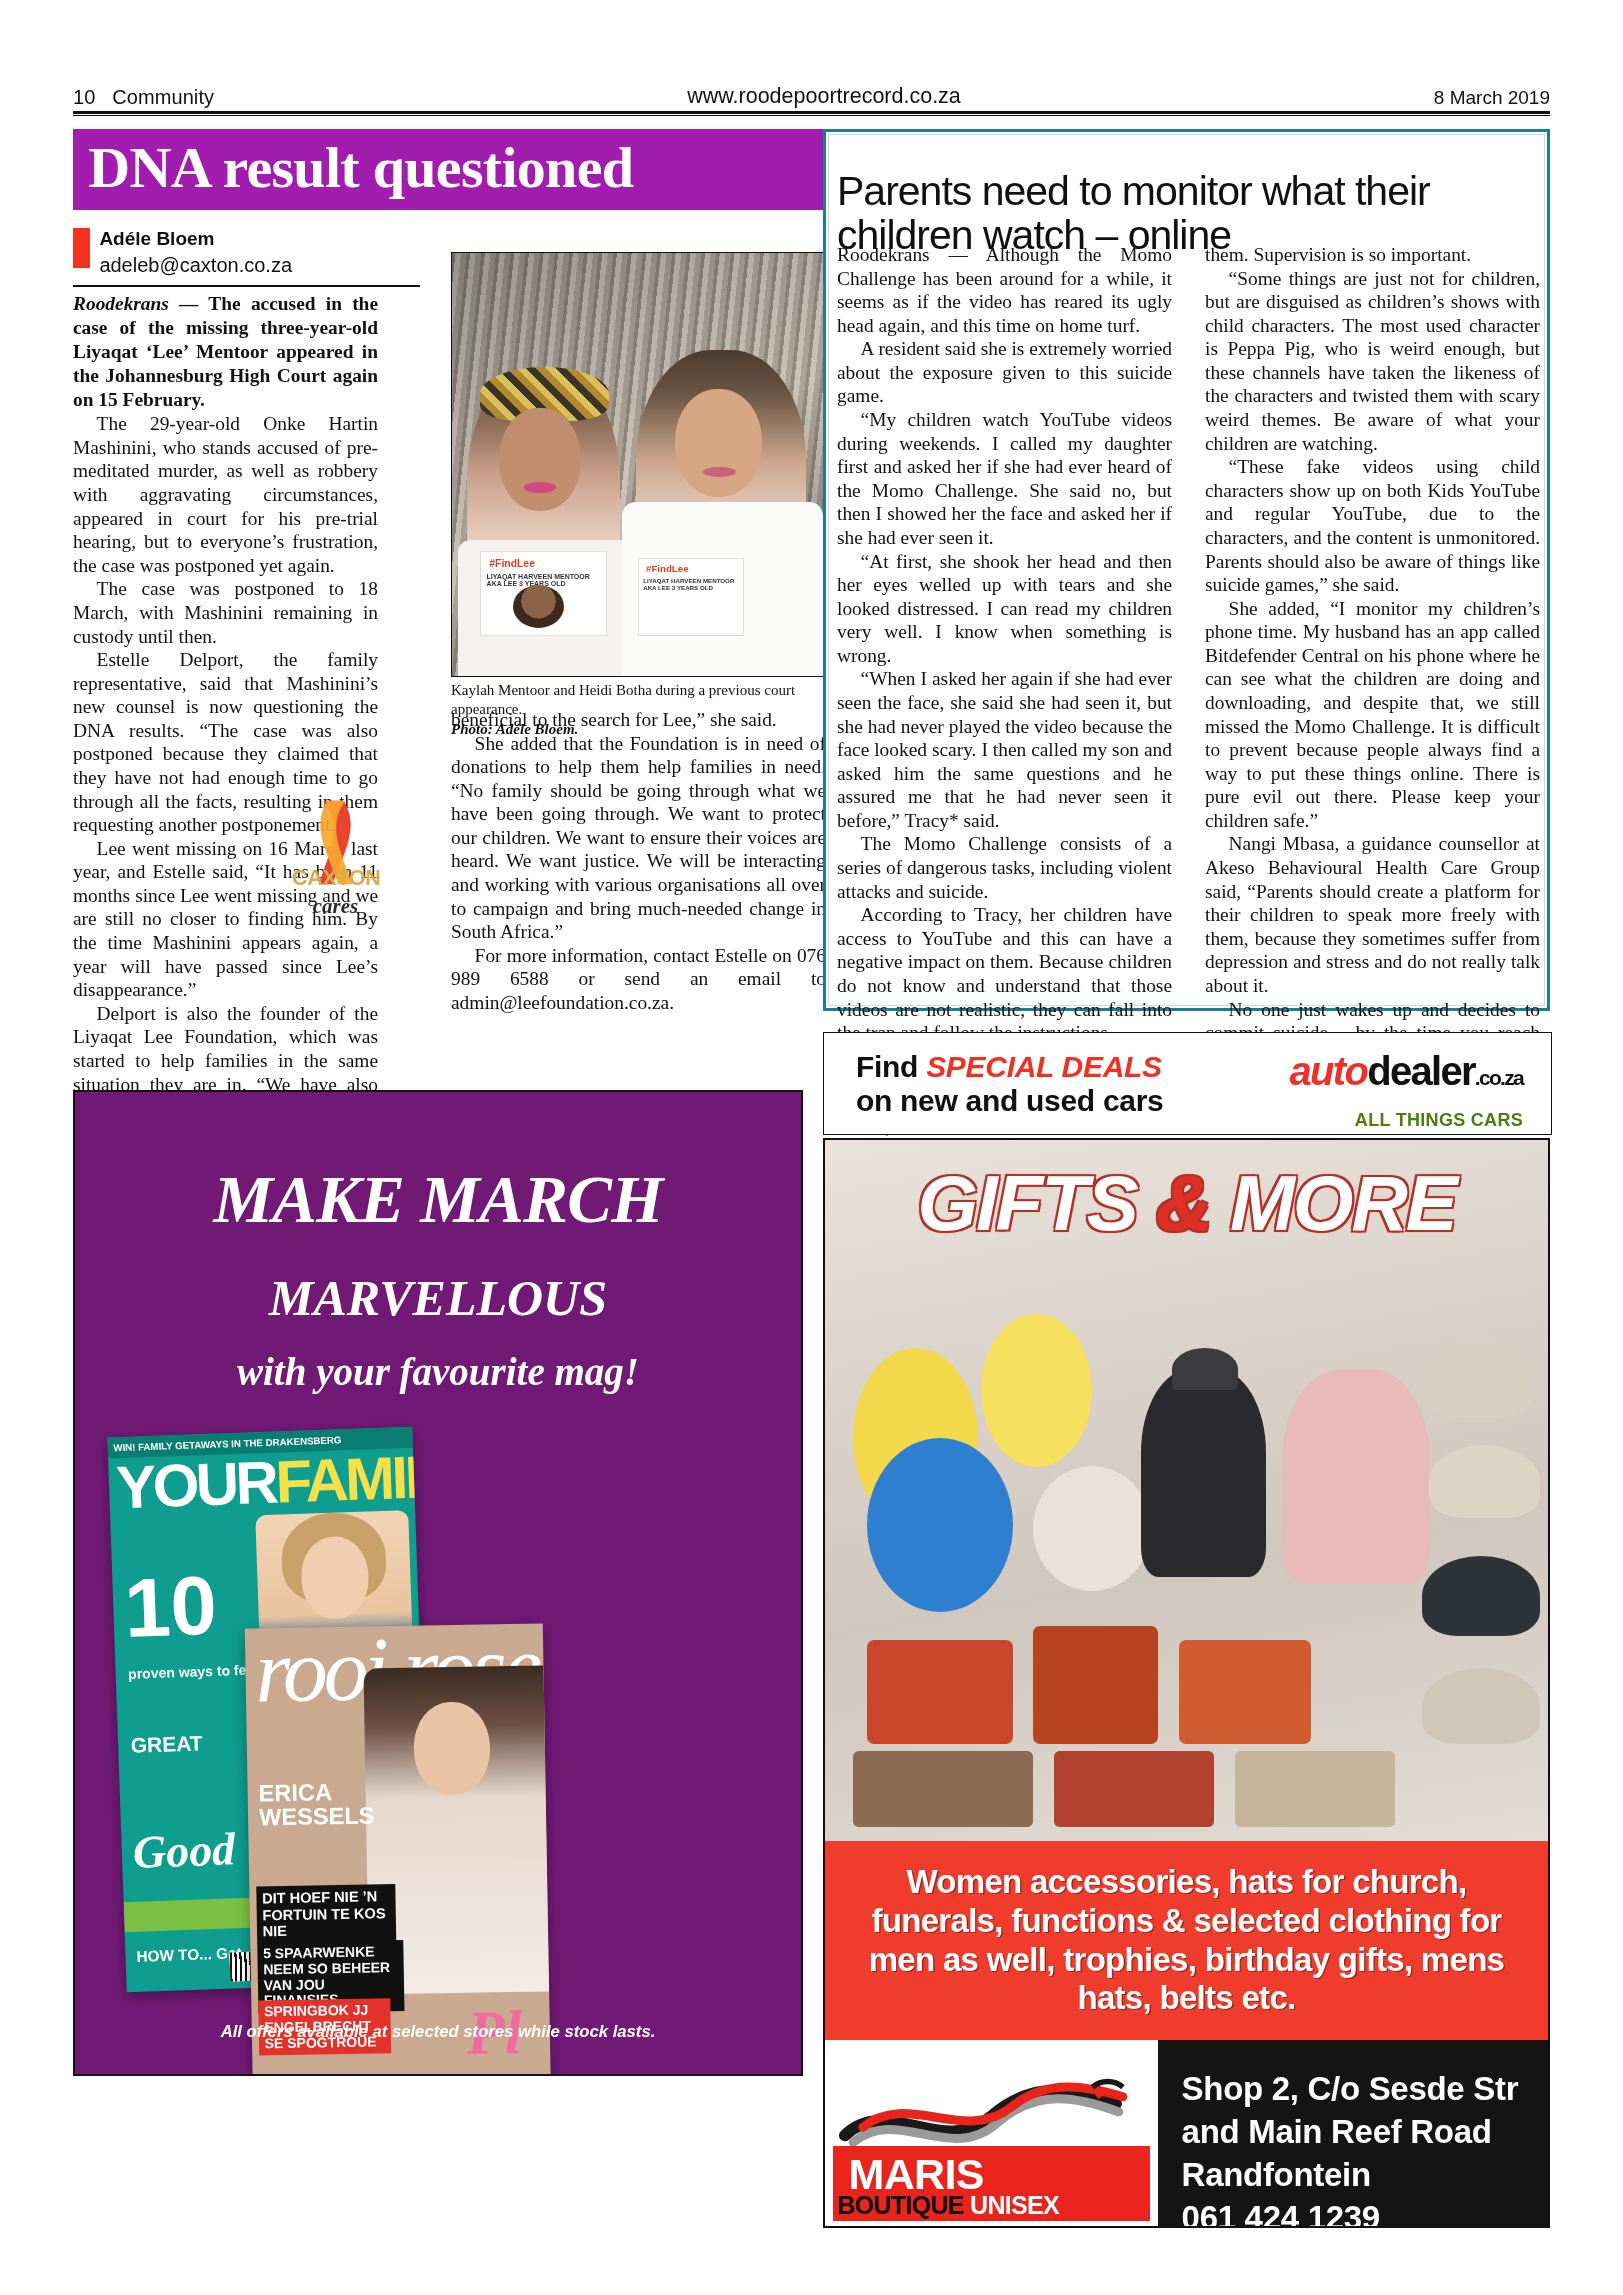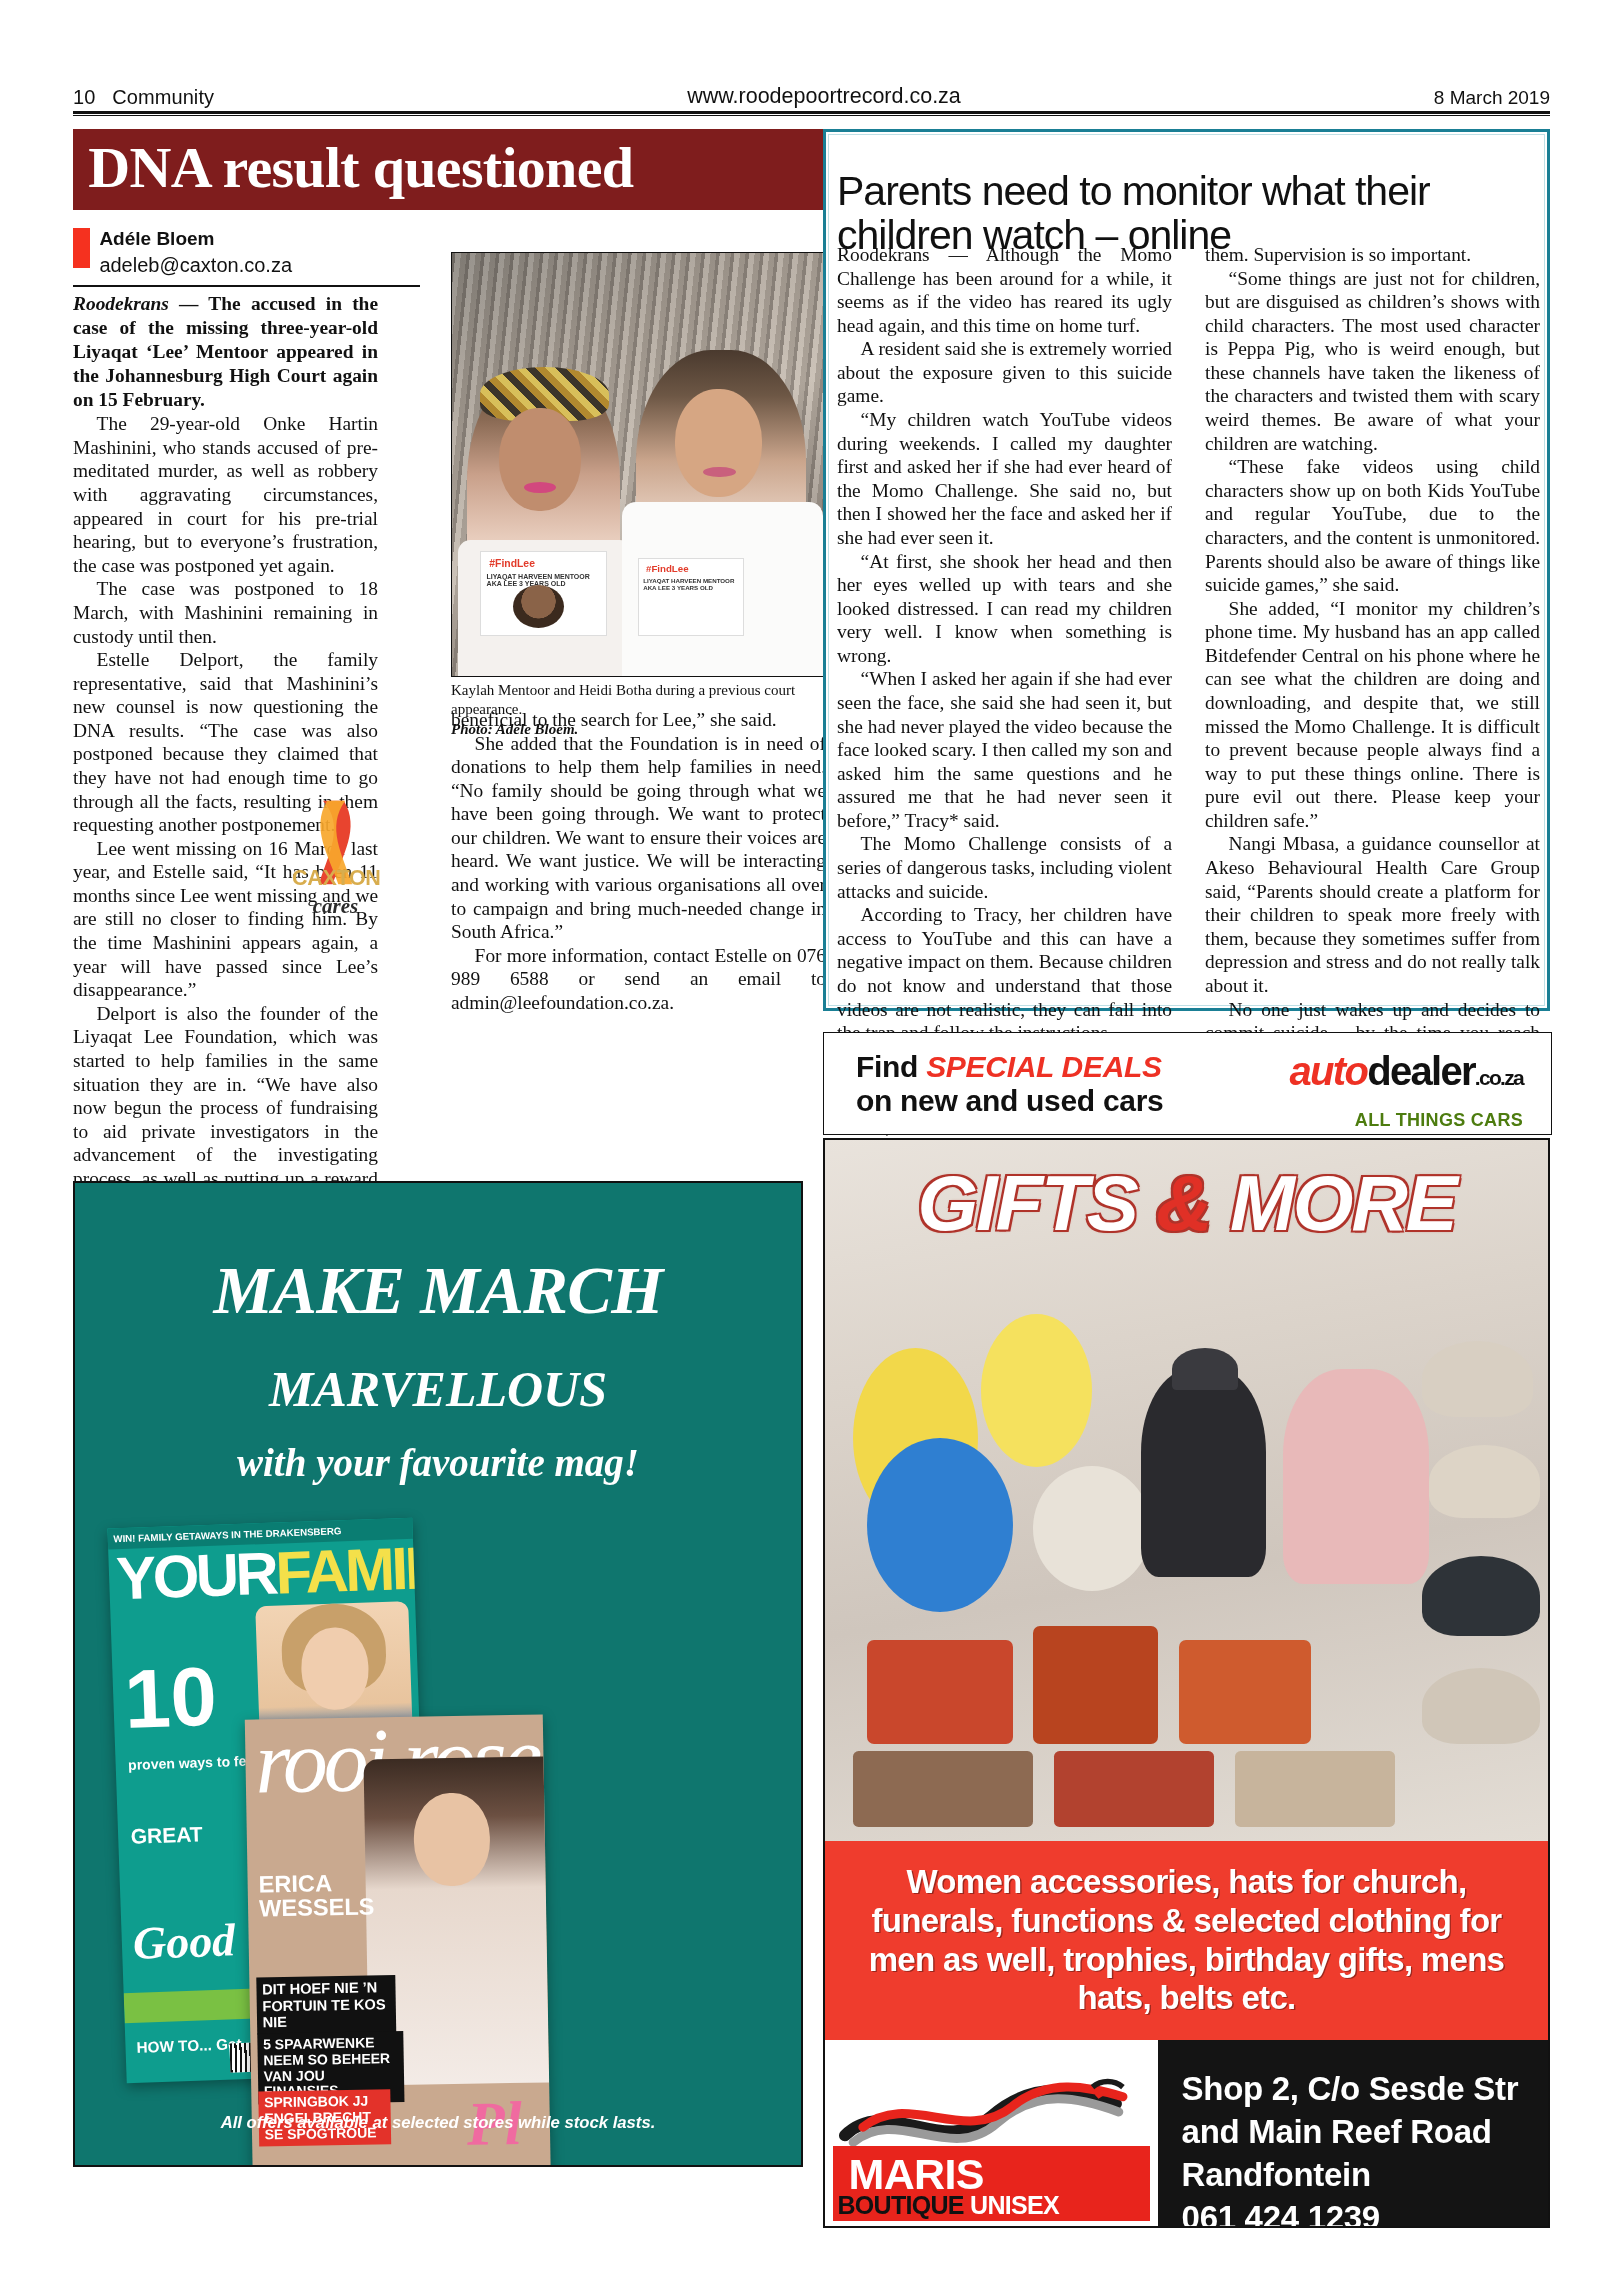--- a/index.html
+++ b/index.html
@@ -11,21 +11,21 @@
             display:flex;align-items:flex-end;justify-content:space-between;gap:14px;}
   .mast-left{font-family:"Liberation Sans",sans-serif;font-size:20px;font-weight:400;letter-spacing:0.1px;}
   .mast-left .pg{margin-right:11px;}
   .mast-center{font-family:"Liberation Sans",sans-serif;font-size:21.5px;}
   .mast-right{font-family:"Liberation Sans",sans-serif;font-size:19px;}
   .mast-rule{position:absolute;left:73px;top:111px;width:1477px;height:2.8px;background:#111;}
   .mast-rule2{position:absolute;left:73px;top:115px;width:1477px;height:0.7px;background:#111;}
 
   
   .story-left{position:absolute;left:73px;top:129px;width:757px;}
-  .hl-bar{background:#7f1d1d;padding:11px 15.3px 15.3px 15.3px;}
+  .hl-bar{background:#a21caf;padding:11px 15.3px 15.3px 15.3px;}
   .hl-bar h1{margin:0;font-family:"Liberation Serif",serif;font-weight:700;color:#fff;
              font-size:58px;line-height:.95;letter-spacing:-0.7px;}
   .byline{margin-top:18px;display:flex;align-items:flex-start;width:347px;}
   .byline .sq{width:16.7px;height:40px;background:#f5311f;margin-right:9.7px;flex:none;}
   .byline .bmeta{font-family:"Liberation Sans",sans-serif;}
   .byline .bname{font-size:19px;font-weight:700;line-height:1.15;}
   .byline .bmail{font-size:20px;line-height:1.3;margin-top:2.1px;}
   .byline-rule{width:347px;height:2.1px;background:#111;margin-top:7px;}
 
   .cols{position:absolute;left:73px;top:292px;width:757px;}
@@ -107,22 +107,22 @@
   .ad-copy .red{color:#ee3124;font-style:italic;}
   .ad-logo{position:absolute;right:28px;top:18px;text-align:right;}
   .ad-logo .l1{font-family:"Liberation Sans",sans-serif;font-weight:700;font-size:40px;letter-spacing:-1.7px;line-height:1;}
   .ad-logo .l1 .a{color:#ee3124;font-style:italic;}
   .ad-logo .l1 .b{color:#111;}
   .ad-logo .l1 .c{color:#111;font-size:21px;}
   .ad-logo .l2{font-family:"Liberation Sans",sans-serif;font-weight:700;color:#4d7c0f;
       font-size:18px;letter-spacing:0.3px;margin-top:19px;}
 
   
-  .mag-ad{position:absolute;left:73px;top:1181px;width:730px;height:986px;border:2.8px solid #111;
-      background:#0f766e;box-sizing:border-box;overflow:hidden;}
+  .mag-ad{position:absolute;left:73px;top:1090px;width:730px;height:986px;border:2.8px solid #111;
+      background:#701a75;box-sizing:border-box;overflow:hidden;}
   .mag-ad .h1{position:absolute;left:0;top:69px;width:100%;text-align:center;color:#fff;
       font:italic 700 67px "Liberation Serif",serif;letter-spacing:-0.7px;}
   .mag-ad .h2{position:absolute;left:0;top:177px;width:100%;text-align:center;color:#fff;
       font:italic 700 50px "Liberation Serif",serif;}
   .mag-ad .h3{position:absolute;left:0;top:257px;width:100%;text-align:center;color:#fff;
       font:italic 700 39px "Liberation Serif",serif;}
   .mag-ad .disc{position:absolute;left:0;bottom:32px;width:100%;text-align:center;color:#fff;
       font:italic 700 16.7px "Liberation Sans",sans-serif;}
 
   .mz{position:absolute;box-shadow:0 4.2px 12.5px rgba(0,0,0,.35);overflow:hidden;}

